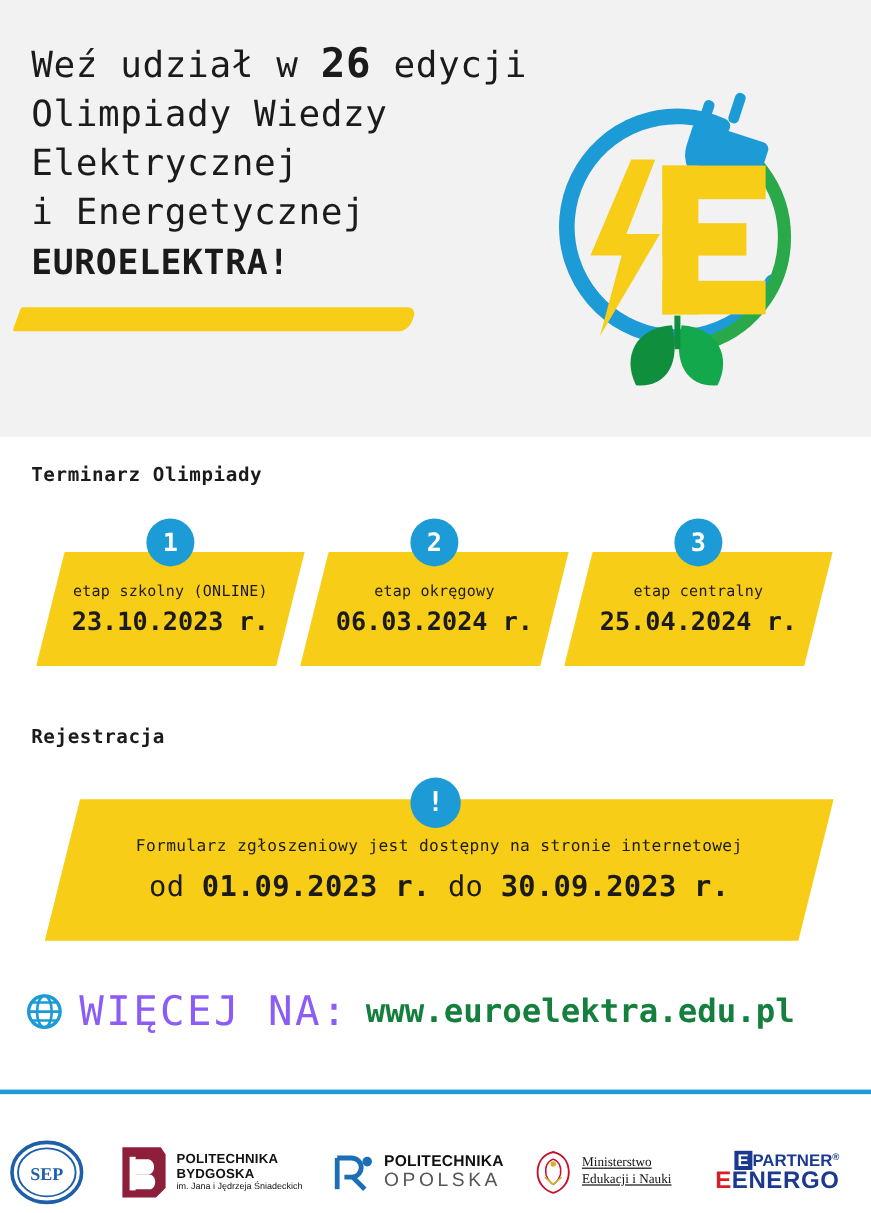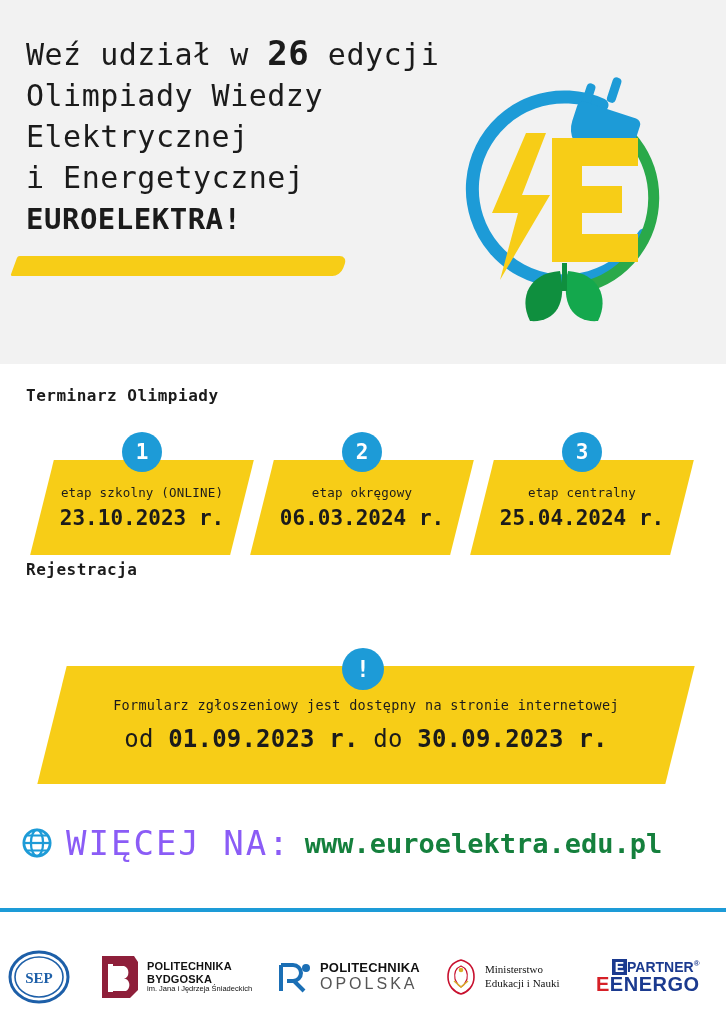--- a/index.html
+++ b/index.html
@@ -62,21 +62,21 @@
   
   .section-title {
     position: absolute;
     left: 26px;
     font-size: 16px;
     font-weight: bold;
     color: #1b1b1b;
     letter-spacing: 0.5px;
   }
   #t-terminarz { top: 386px; }
-  #t-rejestracja { top: 560px; }
+  #t-rejestracja { top: 604px; }
 
   .stages {
     position: absolute;
     left: 0; top: 450px;
     width: 726px; height: 120px;
   }
   .stage {
     position: absolute;
     top: 0;
     width: 200px; height: 105px;
@@ -237,21 +237,21 @@
   #p-energo { left: 596px; }
 
   .sep-logo { width: 62px; height: 56px; }
   .pb-text { font-size: 10px; line-height: 1.15; color: #111; font-family: "Liberation Sans", sans-serif; }
   .pb-text .b1 { font-weight: bold; font-size: 11px; letter-spacing: .2px; }
   .pb-text .b2 { font-weight: bold; font-size: 11px; letter-spacing: .2px; }
   .pb-text .b3 { font-size: 7.5px; }
   .po-text { font-family: "Liberation Sans", sans-serif; color: #111; line-height: 1.1; }
   .po-text .l1 { font-weight: bold; font-size: 13px; letter-spacing: .2px; }
   .po-text .l2 { font-size: 16px; letter-spacing: 3px; color: #555; }
-  .men-text { font-family: "Liberation Serif", serif; font-size: 11px; line-height: 1.25; color: #111; }
+  .men-text { font-family: "Liberation Serif", serif; font-size: 11px; line-height: 1.25; color: #111; text-decoration: underline; }
   .energo-text { font-family: "Liberation Sans", sans-serif; line-height: 1.0; }
   .energo-text .e1 { font-size: 14px; font-weight: bold; color: #1b3a8f; text-align: right; }
   .energo-text .e1 .pw { background: #1b3a8f; color: #fff; padding: 0 3px; }
   .energo-text .e2 { font-size: 20px; font-weight: bold; color: #1b3a8f; letter-spacing: .5px; }
   .energo-text .e2 .red { color: #d62027; }
 </style>
 </head>
 <body>
 
 <div class="poster">

